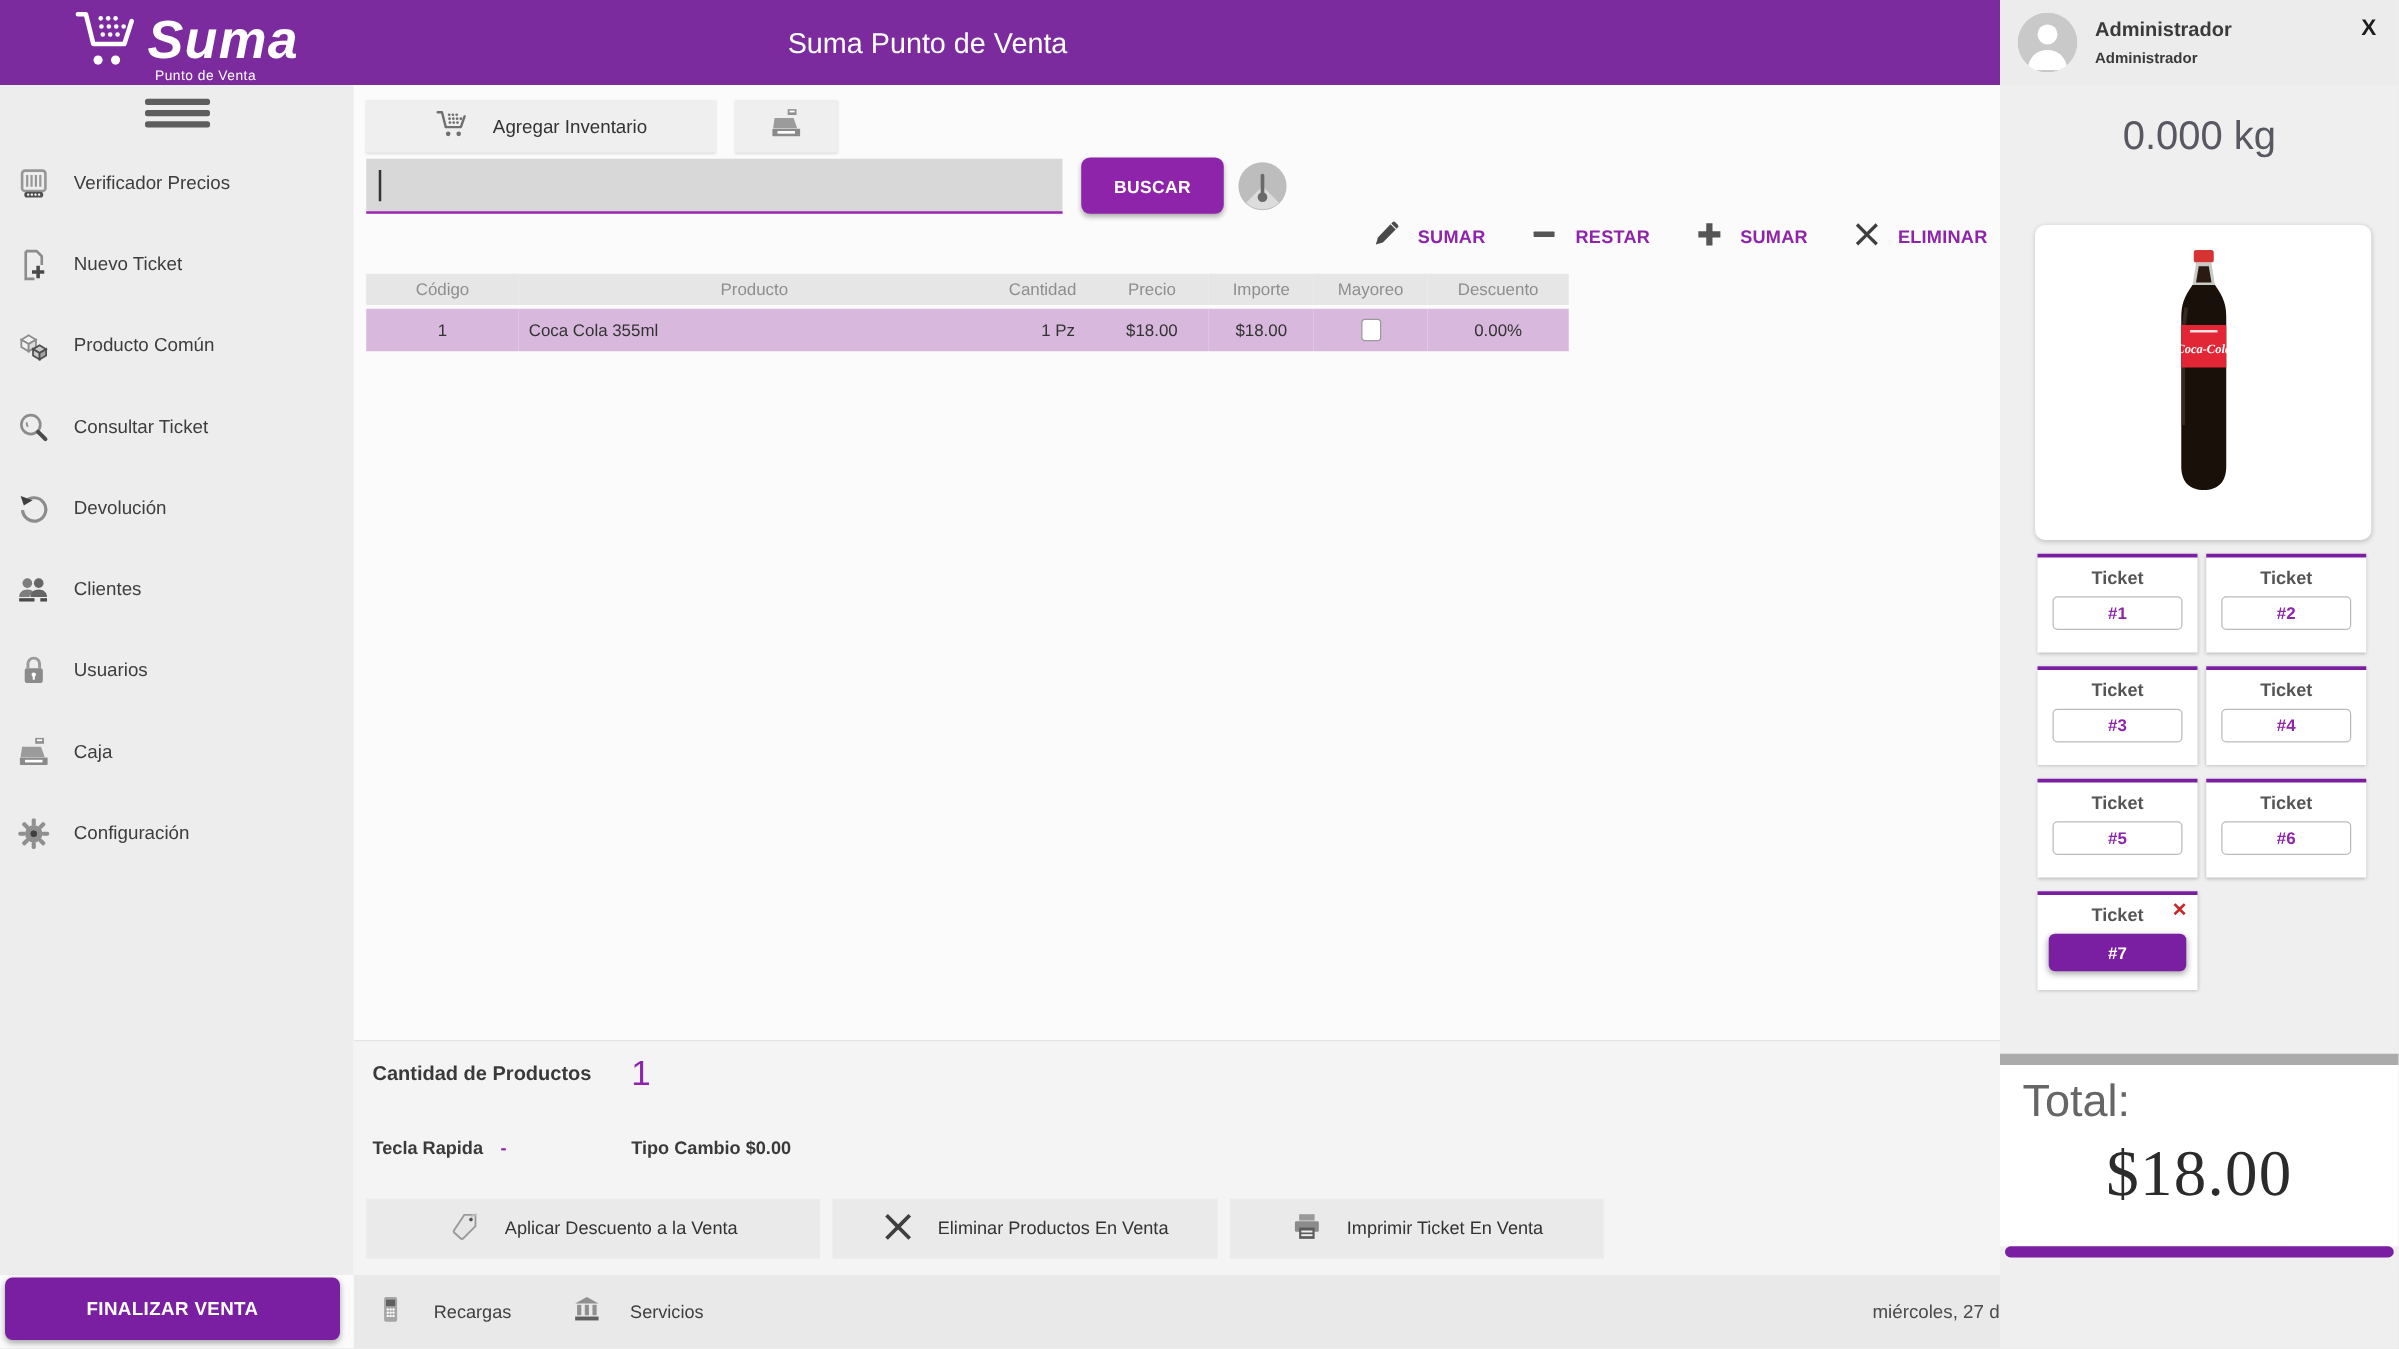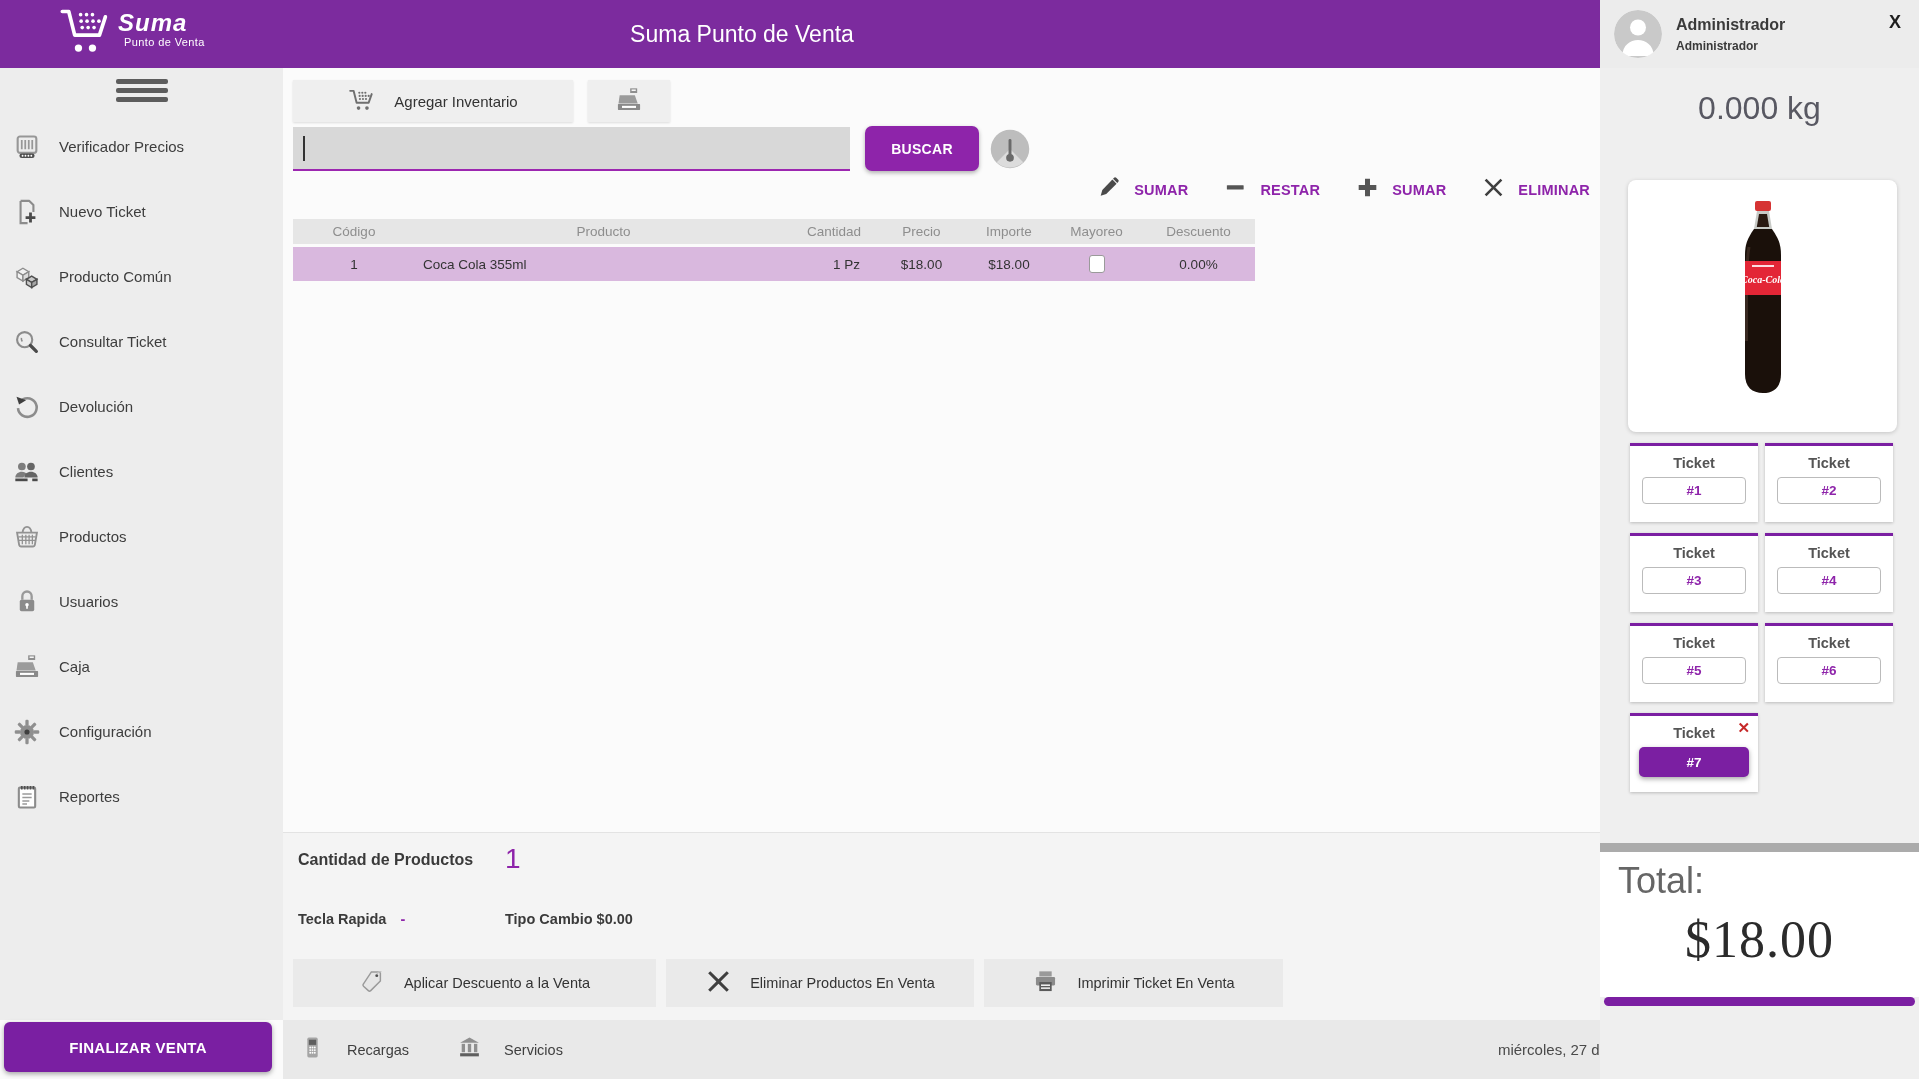--- a/index.html
+++ b/index.html
@@ -5,21 +5,21 @@
   html,body{margin:0;padding:0;background:#d8d8d8}
   *{box-sizing:border-box}
   #app{position:relative;width:1919px;height:1079px;overflow:hidden;background:#fbfbfb;
        font-family:"Liberation Sans",sans-serif;-webkit-font-smoothing:antialiased}
 
   
   .header{position:absolute;left:0;top:0;width:1600px;height:68px;background:#7c2b9e;color:#fff}
   .logo{position:absolute;left:58px;top:5px;display:flex;align-items:flex-start}
   .logo-cart{width:56px;height:56px}
   .logo-textwrap{margin-left:4px;margin-top:6px;line-height:1}
-  .logo-text{font-style:italic;font-weight:bold;font-size:24px;letter-spacing:1px}
+  .logo-text{font-style:italic;font-weight:bold;font-size:43px;letter-spacing:1px}
   .logo-sub{font-size:11px;margin-top:2px;margin-left:6px;letter-spacing:.4px}
   .app-title{position:absolute;left:0;top:0;width:1484px;height:68px;display:flex;align-items:center;justify-content:center;font-size:23px}
   .user-strip{position:absolute;left:1600px;top:0;width:319px;height:68px;background:#ececec;display:flex;align-items:center}
   .avatar{width:48px;height:48px;border-radius:50%;overflow:hidden;margin-left:14px;flex:none}
   .user-names{margin-left:14px}
   .user-name{font-size:16px;font-weight:bold;color:#3a3a3a}
   .user-role{font-size:12px;font-weight:bold;color:#3a3a3a;margin-top:5px}
   .close-x{margin-left:auto;margin-right:18px;font-weight:bold;font-size:18px;color:#1e1e1e;align-self:flex-start;margin-top:12px;cursor:default}
 
   
@@ -243,31 +243,20 @@
               </g>
               <rect x="2" y="17.6" width="10.5" height="2.3" fill="#4a4a4a"></rect>
               <rect x="16.5" y="17.6" width="4.6" height="2.3" fill="#4a4a4a"></rect>
             </svg>
           </span>
     <span class="mi-label">Clientes</span>
   </div>
         <div class="menu-item">
     <span class="mi-icon">
             <svg viewBox="0 0 24 24">
-              <path d="M8.2 8.3C8.6 4.8 10 3.3 12 3.3s3.4 1.5 3.8 5" fill="none" stroke="#929292" stroke-width="1.6"></path>
-              <path d="M3.5 8.3h17l-1.8 10.6a1.5 1.5 0 0 1-1.5 1.2H6.8a1.5 1.5 0 0 1-1.5-1.2z" fill="#ededed" stroke="#929292" stroke-width="1.6"></path>
-              <path d="M4.6 11.8h14.8M5.1 14.8h13.8" stroke="#929292" stroke-width="1.1"></path>
-              <path d="M8 10v8.2M11 10v8.2M13.8 10v8.2M16.6 10v8.2" stroke="#929292" stroke-width="1.1"></path>
-            </svg>
-          </span>
-    <span class="mi-label">Productos</span>
-  </div>
-        <div class="menu-item">
-    <span class="mi-icon">
-            <svg viewBox="0 0 24 24">
               <path d="M8 10V7a4 4 0 0 1 8 0v3" fill="none" stroke="#9a9a9a" stroke-width="2"></path>
               <rect x="5.8" y="10" width="12.4" height="10" rx="1.5" fill="#8b8b8b"></rect>
               <circle cx="12" cy="14.3" r="1.5" fill="#fff"></circle>
               <rect x="11.3" y="15" width="1.4" height="2.8" fill="#fff"></rect>
             </svg>
           </span>
     <span class="mi-label">Usuarios</span>
   </div>
         <div class="menu-item">
     <span class="mi-icon">
@@ -292,30 +281,20 @@
                 <rect x="10.6" y="1.5" width="2.8" height="5" rx="1" transform="rotate(90 12 12)"></rect>
                 <rect x="10.6" y="17.5" width="2.8" height="5" rx="1" transform="rotate(90 12 12)"></rect>
                 <rect x="10.6" y="1.5" width="2.8" height="5" rx="1" transform="rotate(135 12 12)"></rect>
                 <rect x="10.6" y="17.5" width="2.8" height="5" rx="1" transform="rotate(135 12 12)"></rect>
                 <circle cx="12" cy="12" r="6"></circle>
               </g>
               <circle cx="12" cy="12" r="2.2" fill="#3f3f3f"></circle>
             </svg>
           </span>
     <span class="mi-label">Configuración</span>
-  </div>
-        <div class="menu-item">
-    <span class="mi-icon">
-            <svg viewBox="0 0 24 24">
-              <rect x="5" y="4" width="14" height="17" rx="1" fill="#fff" stroke="#8c8c8c" stroke-width="1.8"></rect>
-              <path d="M7.5 2.5v3M10 2.5v3M12.5 2.5v3M15 2.5v3M17.5 2.5v3" stroke="#4f4f4f" stroke-width="1.5"></path>
-              <path d="M8 9.5h8M8 12.5h8M8 15.5h6M8 18h4" stroke="#9a9a9a" stroke-width="1.3"></path>
-            </svg>
-          </span>
-    <span class="mi-label">Reportes</span>
   </div>
       </div>
   </div>
   <div class="finalizar">FINALIZAR VENTA</div>
 
   <div class="main">
     <div class="toolbar-row">
       <button class="btn-gray" id="btn-add-inventory">
         <span>
           <svg viewBox="0 0 26 24">

